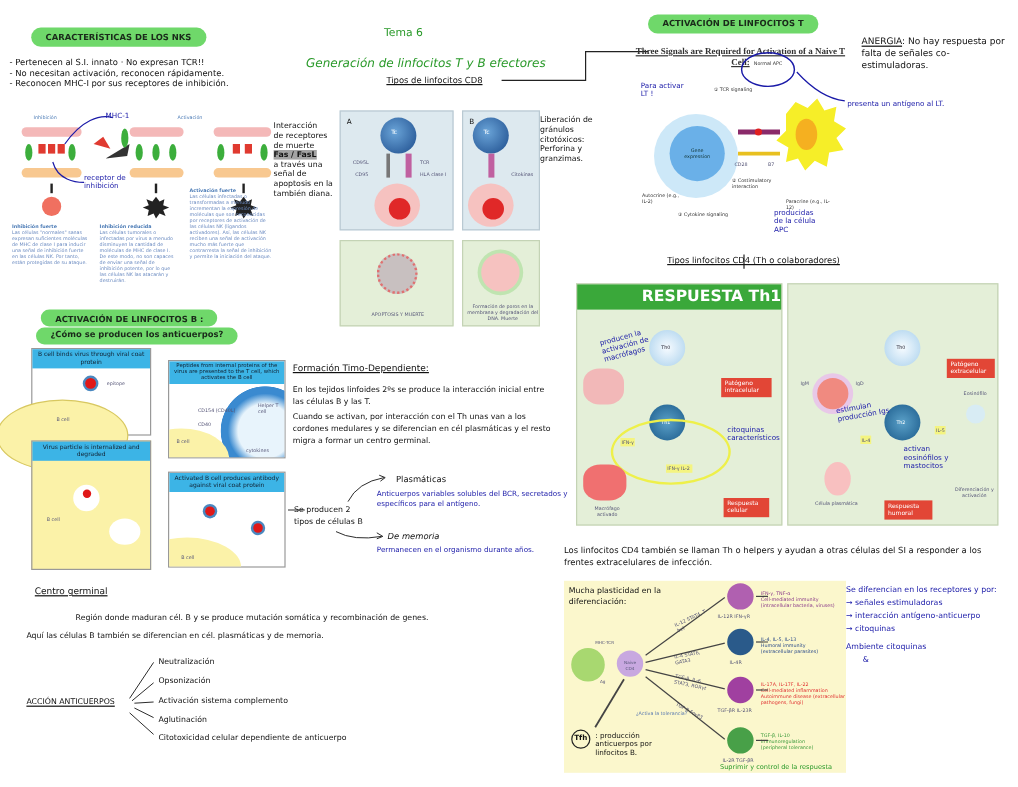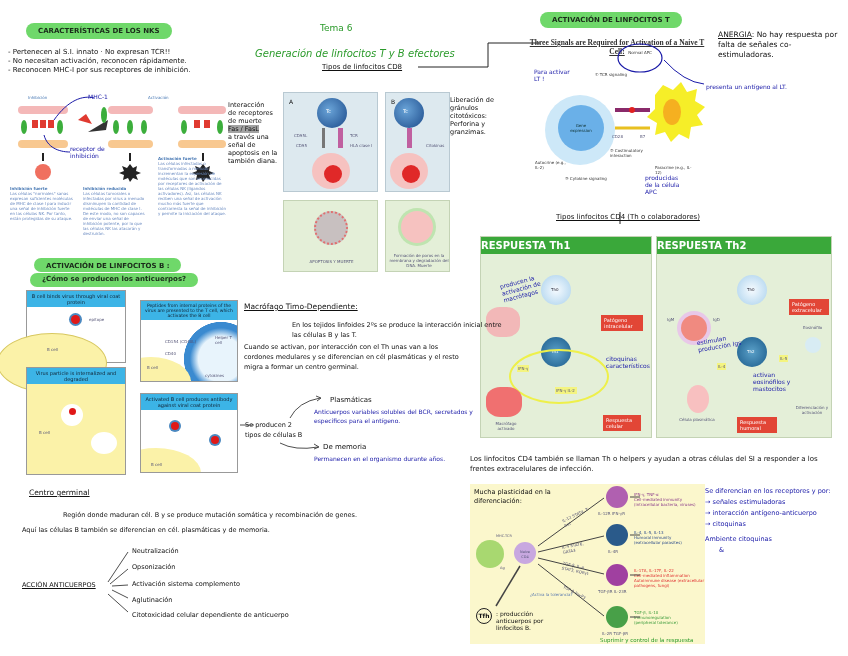--- a/index.html
+++ b/index.html
@@ -10,21 +10,21 @@
   .blue { color: #1a1aa8; }
   .green { color: #2a9a2a; }
   .pill { background: #6fd86a; border-radius: 12px; font-size: 7px; font-weight: bold; padding: 4px 12px; color: #1a2a1a; }
   .u { text-decoration: underline; }
   .panel-blue { background: #dde9ef; border: 1px solid #b9c9d2; }
   .panel-green { background: #e4efd8; border: 1px solid #c4d3b5; }
   .cell { border-radius: 50%; position: absolute; }
   .tiny { font-size: 4px; line-height: 5px; color: #557; }
   .bbox { background: #3cb4e6; color: #123; font-size: 5px; text-align: center; padding: 2px; }
   .redbox { background: #e24636; color: #fff; font-size: 5px; padding: 2px 3px; position: absolute; }
-  .thhead { background: #3aa83a; color: #fff; font-weight: bold; font-size: 10px; text-align: left; padding: 3px 0; }
+  .thhead { background: #3aa83a; color: #fff; font-weight: bold; font-size: 13px; text-align: right; padding: 3px 0; }
   svg { position: absolute; overflow: visible; }
 </style>
 </head>
 <body>
 
 <div class="abs pill" style="left:26px;top:23px;">CARACTERÍSTICAS DE LOS NKS</div>
 <div class="abs hand" style="left:8px;top:48px;width:230px;">
   <div>- Pertenecen al S.I. innato · No expresan TCR!!</div>
   <div>- No necesitan activación, reconocen rápidamente.</div>
   <div>- Reconocen MHC-I por sus receptores de inhibición.</div>
@@ -91,21 +91,21 @@
 <div class="abs hand u" style="left:322px;top:63px;font-size:7px;">Tipos de linfocitos CD8</div>
 <svg width="848" height="656" style="left:0;top:0;pointer-events:none;">
   <path d="M418 67 H 488 V 43 H 540" stroke="#222" fill="none" stroke-width="1"></path>
   <path d="M620 212 v 12" stroke="#222" stroke-width="1"></path>
 </svg>
 
 <div class="abs hand" style="left:228px;top:101px;width:60px;font-size:6.5px;line-height:8px;">
   <div>Interacción</div>
   <div>de receptores</div>
   <div>de muerte</div>
-  <div style="background:#a3a3a3;display:inline-block;">Fas / FasL</div>
+  <div style="background:#a3a3a3;display:inline-block;font-weight:bold;">Fas / FasL</div>
   <div>a través una</div>
   <div>señal de</div>
   <div>apoptosis en la</div>
   <div>también diana.</div>
 </div>
 
 <div class="abs panel-blue" style="left:283px;top:92px;width:95px;height:100px;">
   <div class="abs" style="left:5px;top:5px;font-size:6px;">A</div>
   <div class="cell" style="left:33px;top:5px;width:30px;height:30px;background:radial-gradient(circle at 40% 40%,#6aa4d8,#1b4a8a);"></div>
   <div class="abs" style="left:42px;top:15px;font-size:5px;color:#fff;">Tc</div>
@@ -184,21 +184,20 @@
   <div class="abs tiny" style="left:36px;top:128px;background:#f4f480;padding:1px;">IFN-γ</div>
   <div class="abs tiny" style="left:74px;top:150px;background:#f4f480;padding:1px;width:22px;">IFN-γ IL-2</div>
   <div class="abs" style="left:5px;top:70px;width:34px;height:30px;background:#f2b8b8;border-radius:40%;"></div>
   <div class="abs" style="left:5px;top:150px;width:36px;height:30px;background:#f07070;border-radius:40%;"></div>
   <div class="abs tiny" style="left:8px;top:184px;width:34px;text-align:center;">Macrófago activado</div>
   <div class="redbox" style="left:122px;top:178px;width:38px;">Respuesta celular</div>
   <div class="abs hand blue" style="left:20px;top:40px;width:45px;font-size:6px;line-height:7px;transform:rotate(-15deg);">producen la activación de macrófagos</div>
   <div class="abs hand blue" style="left:125px;top:118px;width:45px;font-size:6px;line-height:7px;">citoquinas característicos</div>
 </div>
 <div class="abs panel-green" style="left:656px;top:236px;width:176px;height:202px;">
-  <div class="thhead">RESPUESTA Th2</div>
   <div class="cell" style="left:80px;top:38px;width:30px;height:30px;background:radial-gradient(circle,#f6fbff,#a8d0ec);"></div>
   <div class="abs tiny" style="left:90px;top:50px;color:#223;">Th0</div>
   <div class="redbox" style="left:132px;top:62px;width:40px;">Patógeno extracelular</div>
   <div class="cell" style="left:80px;top:100px;width:30px;height:30px;background:radial-gradient(circle,#5aa0c8,#1a5a8a);"></div>
   <div class="abs tiny" style="left:90px;top:112px;color:#fff;">Th2</div>
   <div class="cell" style="left:24px;top:78px;width:26px;height:26px;background:#f08a80;box-shadow:0 0 0 4px #e8c8e8;"></div>
   <div class="abs tiny" style="left:10px;top:80px;">IgM</div>
   <div class="abs tiny" style="left:56px;top:80px;">IgD</div>
   <div class="abs tiny" style="left:60px;top:126px;background:#f4f480;padding:1px;">IL-4</div>
   <div class="abs tiny" style="left:122px;top:118px;background:#f4f480;padding:1px;">IL-5</div>
@@ -322,27 +321,27 @@
   <div class="abs tiny" style="left:64px;top:72px;">cytokines</div>
 </div>
 <div class="abs" style="left:140px;top:393px;width:98px;height:80px;border:1px solid #999;background:#fff;overflow:hidden;">
   <div class="bbox">Activated B cell produces antibody against viral coat protein</div>
   <div class="abs" style="left:-30px;top:54px;width:90px;height:50px;background:#fbf2a8;border-radius:50%;"></div>
   <div class="abs tiny" style="left:10px;top:68px;">B cell</div>
   <div class="cell" style="left:30px;top:28px;width:8px;height:8px;background:#e01818;box-shadow:0 0 0 2px #4a88c0;"></div>
   <div class="cell" style="left:70px;top:42px;width:8px;height:8px;background:#e01818;box-shadow:0 0 0 2px #4a88c0;"></div>
 </div>
 
-<div class="abs hand u" style="left:244px;top:302px;font-size:7.5px;">Macrófago Timo-Dependiente:</div>
-<div class="abs hand" style="left:244px;top:320px;width:220px;font-size:6.5px;line-height:10px;margin-left:48px;">En los tejidos linfoides 2ºs se produce la interacción inicial entre las células B y las T.</div>
+<div class="abs hand u" style="left:244px;top:302px;font-size:7.5px;">Formación Timo-Dependiente:</div>
+<div class="abs hand" style="left:244px;top:320px;width:220px;font-size:6.5px;line-height:10px;">En los tejidos linfoides 2ºs se produce la interacción inicial entre las células B y las T.</div>
 <div class="abs hand" style="left:244px;top:342px;width:222px;font-size:6.5px;line-height:10px;">Cuando se activan, por interacción con el Th unas van a los cordones medulares y se diferencian en cél plasmáticas y el resto migra a formar un centro germinal.</div>
 <div class="abs hand" style="left:245px;top:420px;width:60px;font-size:6.5px;line-height:10px;">Se producen 2 tipos de células B</div>
 <div class="abs hand" style="left:330px;top:396px;font-size:7px;">Plasmáticas</div>
 <div class="abs hand blue" style="left:314px;top:407px;width:166px;font-size:6px;line-height:9px;">Anticuerpos variables solubles del BCR, secretados y específicos para el antígeno.</div>
-<div class="abs hand" style="left:323px;top:443px;font-size:7px;">De memoria</div>
+<div class="abs hand" style="left:323px;top:443px;font-size:7px;font-style:italic;">De memoria</div>
 <div class="abs hand blue" style="left:314px;top:454px;width:140px;font-size:6px;line-height:9px;">Permanecen en el organismo durante años.</div>
 <svg width="848" height="656" style="left:0;top:0;pointer-events:none;">
   <g stroke="#222" fill="none" stroke-width="0.8">
     <path d="M240 425 h14"></path>
     <path d="M290 418 q 8 -16 30 -20"></path>
       <path d="M316 396 l5 2 l-4 3"></path>
     <path d="M280 443 q 15 8 38 4"></path>
       <path d="M314 444 l5 3 l-5 2"></path>
   </g>
 </svg>

